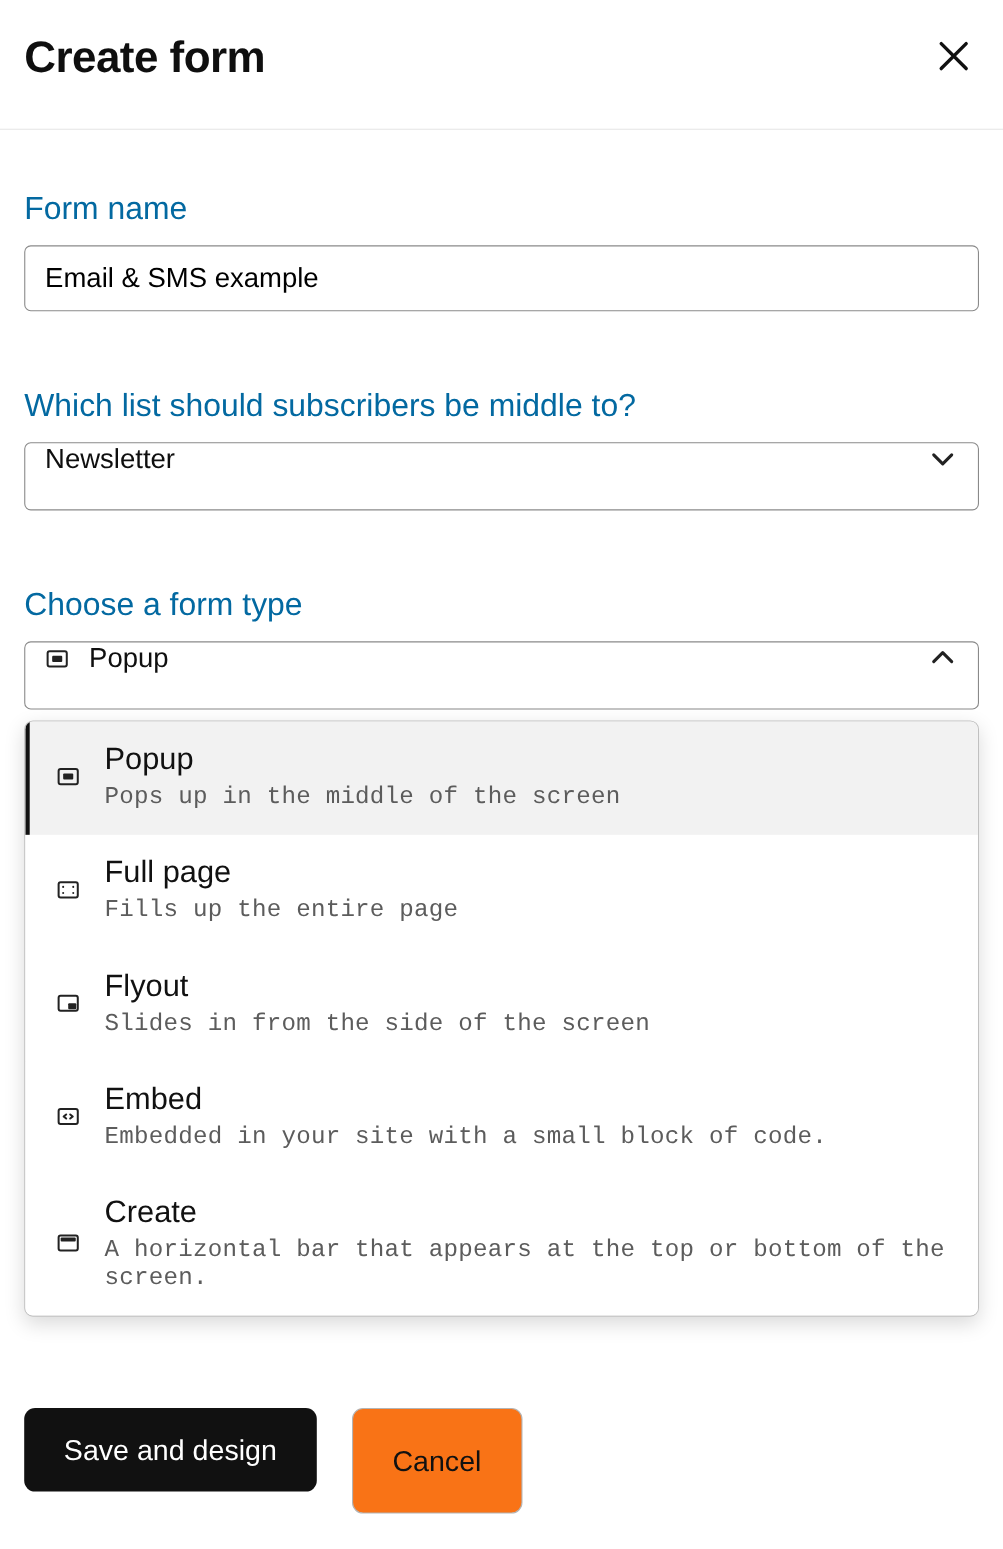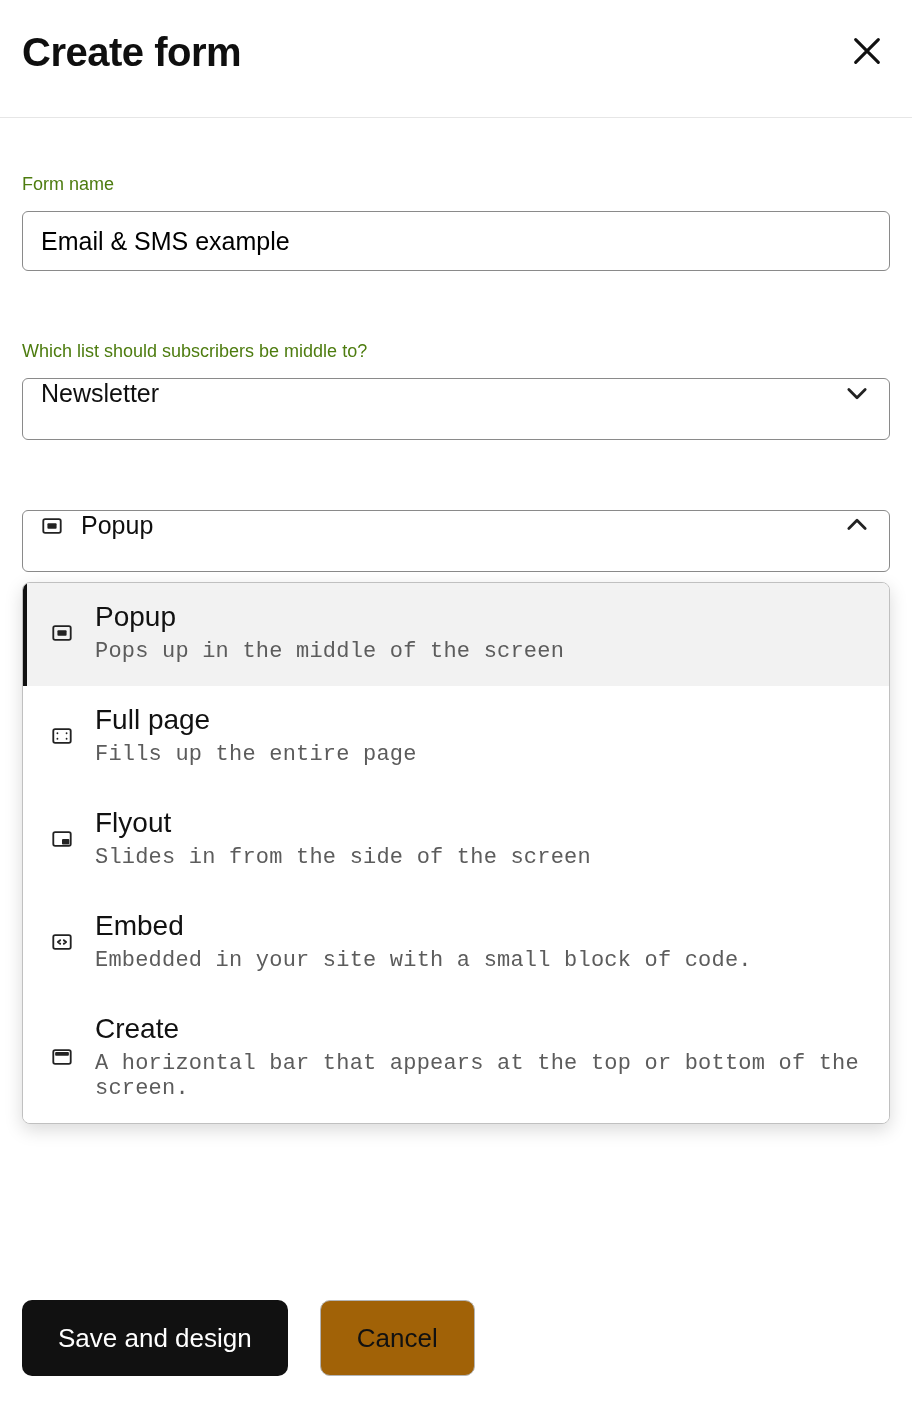--- a/index.html
+++ b/index.html
@@ -4,37 +4,37 @@
 <style>
   * { box-sizing: border-box; margin: 0; padding: 0; }
   html, body { width: 912px; height: 1408px; font-family: -apple-system, BlinkMacSystemFont, "Segoe UI", Helvetica, Arial, sans-serif; background: #fff; color: #0f0f0f; }
   .dialog { width: 100%; height: 100%; display: flex; flex-direction: column; }
   .header { display: flex; align-items: center; justify-content: space-between; padding: 28px 22px 40px 22px; border-bottom: 1px solid #e6e6e6; }
   .header h1 { font-size: 40px; font-weight: 700; letter-spacing: -0.5px; }
   .close-btn { background: none; border: none; cursor: pointer; padding: 6px; color: #111; }
   .close-btn svg { width: 34px; height: 34px; stroke: #111; stroke-width: 2.2; }
   .body { padding: 56px 22px 0 22px; flex: 1; position: relative; }
   .field { margin-bottom: 70px; }
-  .label { font-size: 18px; color: #4d7c0f; margin-bottom: 16px; display: block; }
+  .label { font-size: 29px; color: #0369a1; margin-bottom: 16px; display: block; }
   .text-input { width: 100%; height: 60px; border: 1px solid #8a8a8a; border-radius: 6px; padding: 0 18px; font-size: 25px; color: #000000; background: #fff; }
   .select-box { width: 100%; height: 62px; border: 1px solid #8a8a8a; border-radius: 6px; padding: 0 18px; font-size: 25px; display: flex; align-items: flex-start; justify-content: space-between; cursor: pointer; background: #fff; }
   .select-box .sel-content { display: flex; align-items: center; gap: 18px; }
   .chevron { width: 28px; height: 28px; flex-shrink: 0; }
   .chevron svg { width: 100%; height: 100%; stroke: #222; stroke-width: 2.4; fill: none; }
   .opt-icon { width: 22px; height: 22px; flex-shrink: 0; display: flex; align-items: center; justify-content: center; }
   .opt-icon svg { width: 22px; height: 22px; }
   .dropdown-panel { position: absolute; left: 22px; right: 22px; top: 10px;  background: #fff; border: 1px solid #c0c0c0; border-radius: 8px; box-shadow: 0 6px 18px rgba(0,0,0,0.15); overflow: hidden; }
   .dropdown-option { display: flex; align-items: center; gap: 22px; padding: 18px 28px 22px 28px; cursor: pointer; background: #fff; }
   .dropdown-option.selected { background: #f2f2f2; border-left: 4px solid #111; padding-left: 24px; }
   .dropdown-option .opt-text { display: flex; flex-direction: column; gap: 6px; }
   .dropdown-option .opt-title { font-size: 28px; font-weight: 500; color: #111; }
   .dropdown-option .opt-desc { font-size: 22px; color: #5c5c5c; letter-spacing: 0.2px; font-family: Liberation Mono, monospace; }
   .footer { padding: 50px 22px 32px 22px; display: flex; gap: 32px; background: #fff; }
   .btn-primary { background: #111; color: #fff; border: none; border-radius: 10px; padding: 0 36px; height: 76px; font-size: 26px; font-weight: 500; cursor: pointer; }
-  .btn-secondary { background: #a16207; color: #111; border: 1px solid #b4b4b4; border-radius: 10px; padding: 0 36px; height: 76px; font-size: 26px; font-weight: 400; cursor: pointer; }
+  .btn-secondary { background: #f97316; color: #111; border: 1px solid #b4b4b4; border-radius: 10px; padding: 0 36px; height: 96px; font-size: 26px; font-weight: 400; cursor: pointer; }
 </style>
 </head>
 <body>
 
 <div class="dialog">
 
   <div class="header">
     <h1>Create form</h1>
     <button class="close-btn" aria-label="Close">
       <span>
@@ -60,20 +60,21 @@
         </span>
         <span class="chevron">
           <svg viewBox="0 0 24 24">
               <polyline points="5 9 12 16 19 9" stroke-linecap="round" stroke-linejoin="round"></polyline>
             </svg>
         </span>
       </div>
     </div>
 
     <div class="field" style="margin-bottom:0">
+      <label class="label">Choose a form type</label>
       <div class="select-box">
         <span class="sel-content">
           <span class="opt-icon">
             <svg viewBox="0 0 24 24" fill="none" stroke="#222" stroke-width="2">
                 <rect x="2.5" y="4.5" width="19" height="15" rx="2"></rect>
                 <rect x="7" y="9" width="10" height="6" rx="1" fill="#222" stroke="none"></rect>
               </svg>
           </span>
           <span>Popup</span>
         </span>

